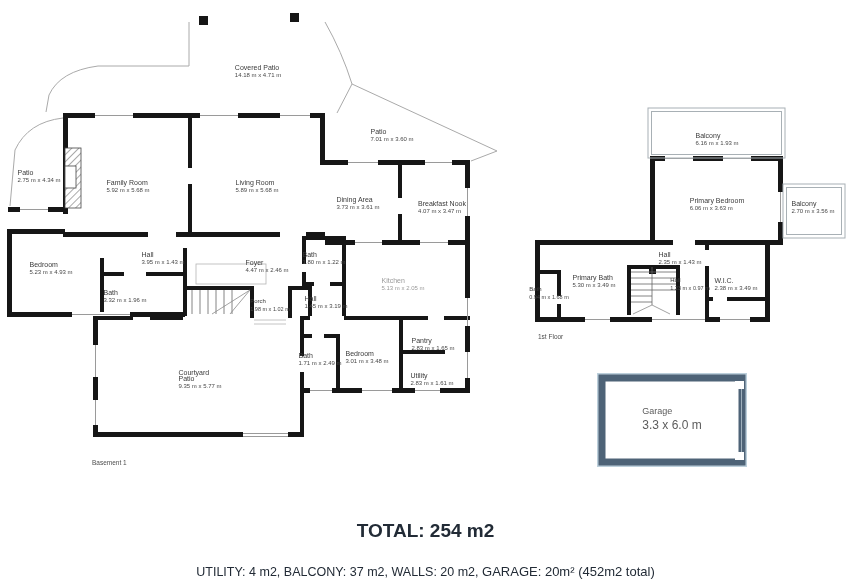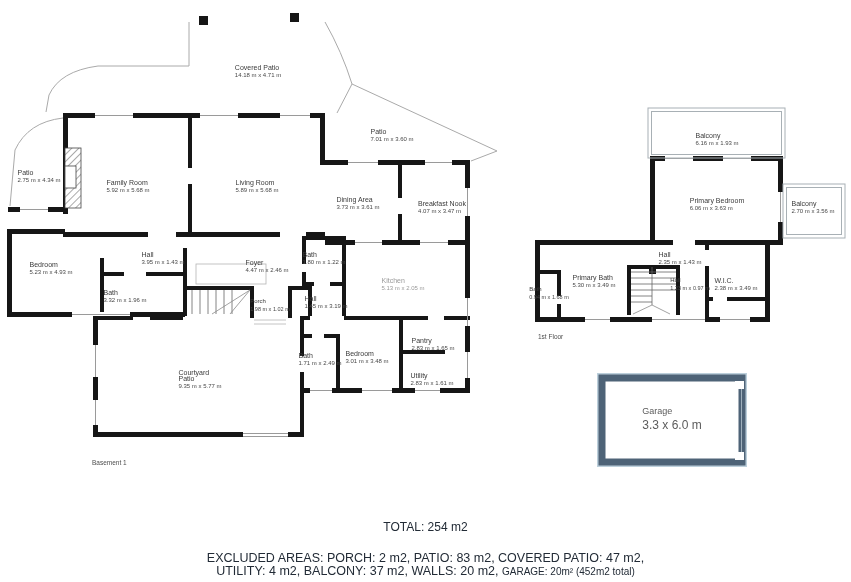--- a/index.html
+++ b/index.html
@@ -19,22 +19,22 @@
   .lbl.tiny .rd{font-size:5.5px;}
   .floor-lbl{
     position:absolute;font-size:6.5px;color:#4d4d4d;white-space:nowrap;
   }
   .garage-lbl .rn{font-size:9px;color:#5c5c5c;}
   .garage-lbl .rd{font-size:12px;color:#5c5c5c;}
   .footer{
     position:absolute;left:0;width:851px;text-align:center;color:#222b36;
     font-size:12.5px;white-space:nowrap;
   }
-  .footer.total{font-weight:normal;font-size:12px;}
-  .garage-note{font-size:10px;}
+  .footer.total{font-weight:bold;font-size:19px;}
+  .garage-note{font-size:13px;}
 </style>
 </head>
 <body>
 
 <div class="canvas">
 
   <svg class="plan-svg" viewBox="0 0 851 582">
     <defs>
       <pattern id="hatch" width="5" height="5" patternTransform="rotate(45)" patternUnits="userSpaceOnUse">
         <rect width="5" height="5" fill="#ffffff"></rect>
@@ -378,19 +378,18 @@
 
   <div class="lbl garage-lbl" style="left:672px;top:420px">
     <div class="rn">Garage</div>
       <div class="rd">3.3 x 6.0 m</div>
   </div>
 
   <div class="floor-lbl" style="left:92px;top:459px">Basement 1</div>
   <div class="floor-lbl" style="left:538px;top:333px">1st Floor</div>
 
   <div class="footer total" style="top:520px">TOTAL: 254 m2</div>
-  <div class="footer" style="top:551px">EXCLUDED AREAS: PORCH: 2 m2, PATIO: 83 m2, COVERED PATIO: 47 m2,</div>
   <div class="footer" style="top:564px">
     <span>UTILITY: 4 m2, BALCONY: 37 m2, WALLS: 20 m2,</span>
     <span class="garage-note">GARAGE: 20m² (452m2 total)</span>
   </div>
 
 </div>
 
 </body></html>

